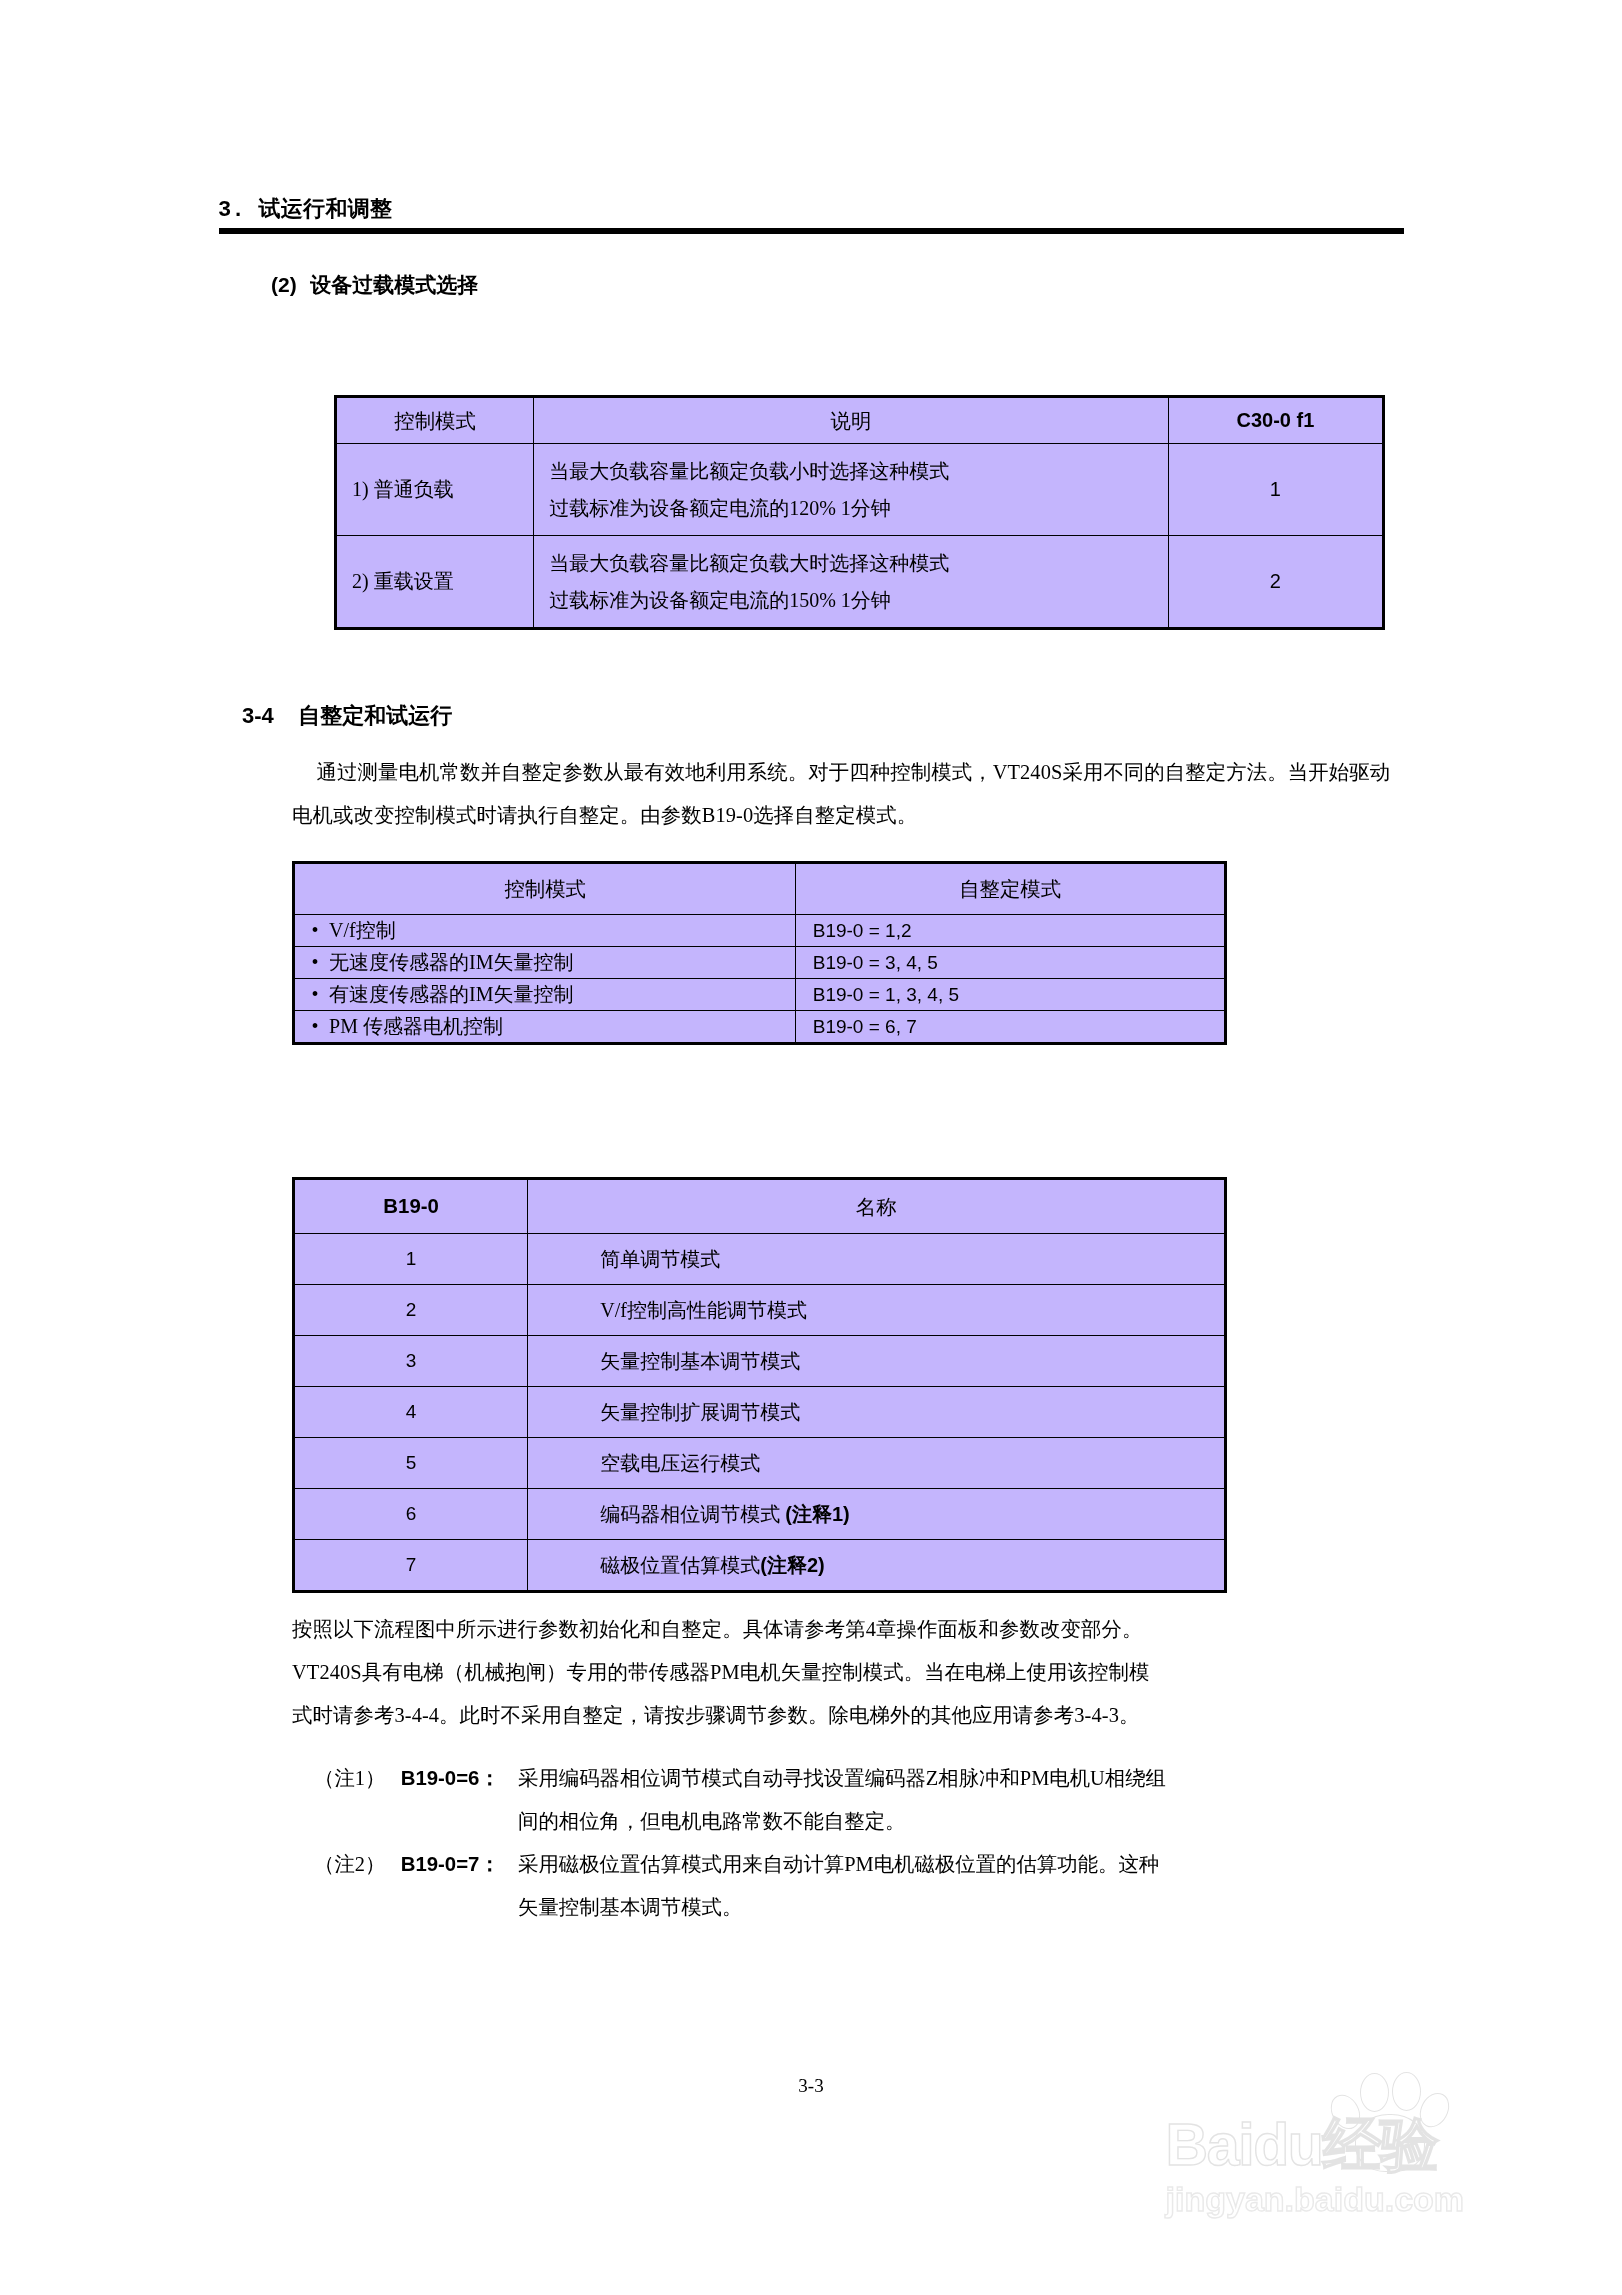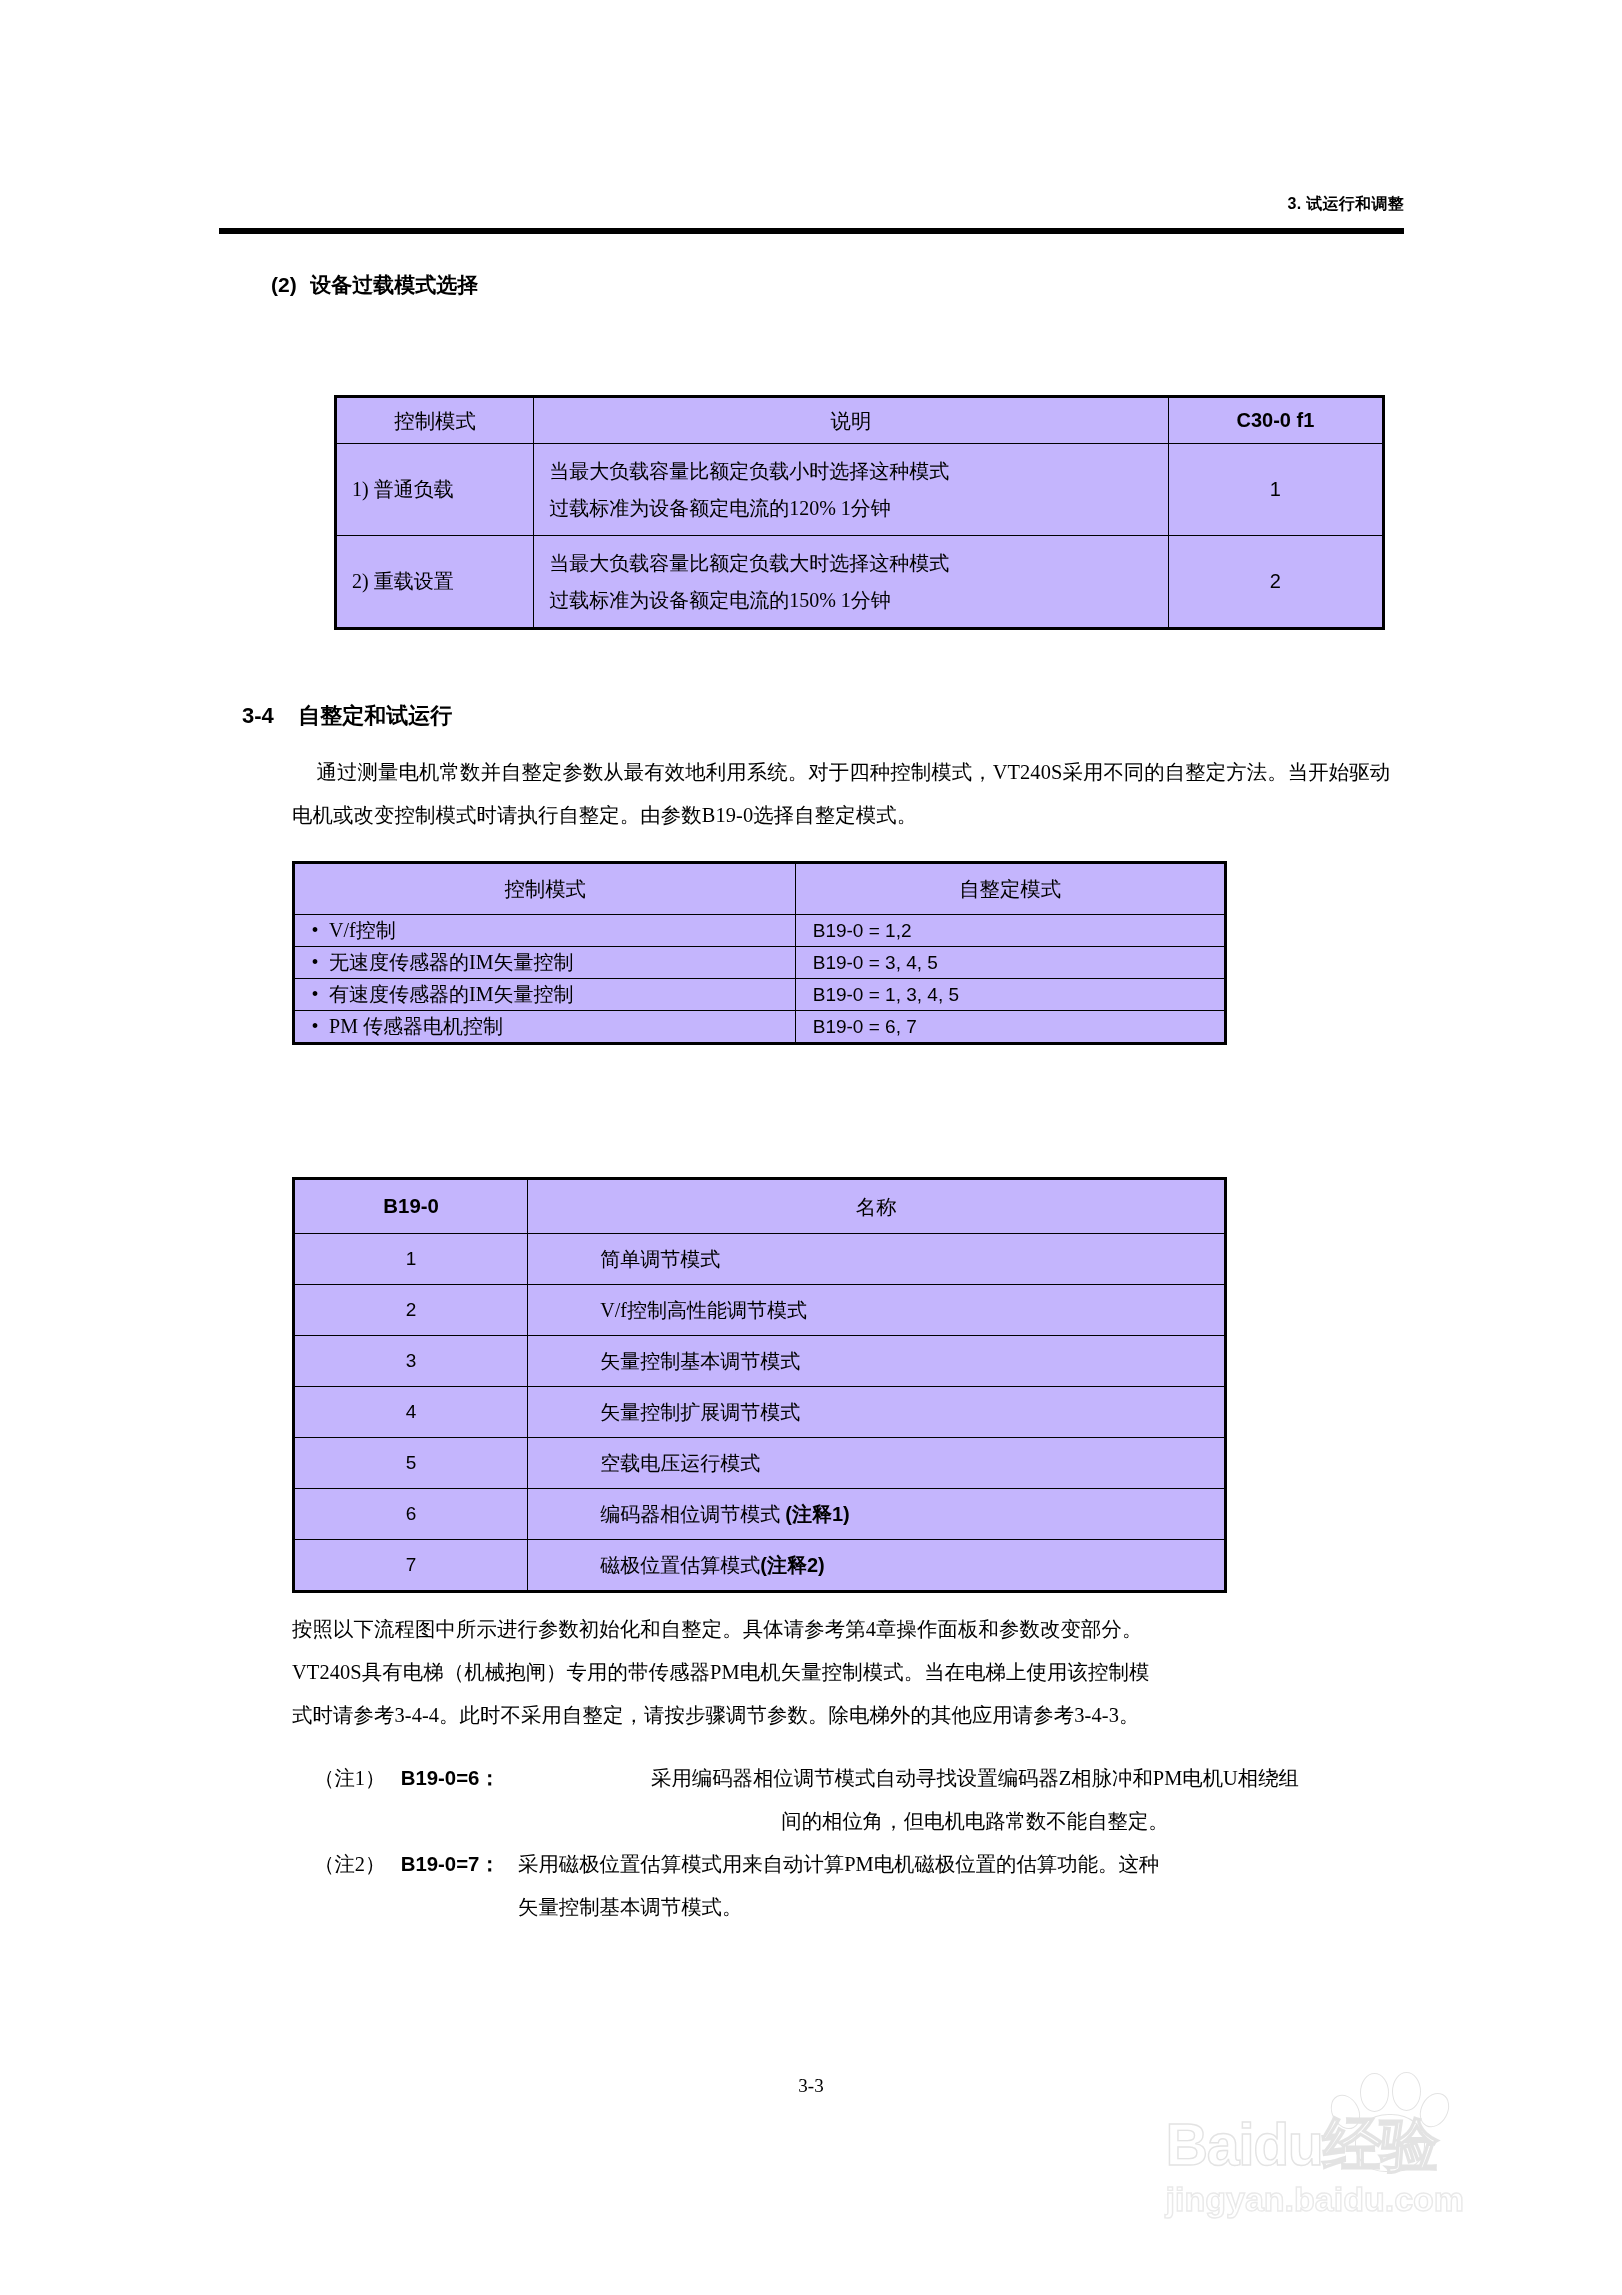--- a/index.html
+++ b/index.html
@@ -21,24 +21,24 @@
     inset: 0;
     background: #ffffff;
   }
 
   
   .running-head {
     position: absolute;
     left: 218px;
     top: 194px;
     width: 1186px;
-    text-align: right;
-    font-family: Liberation Sans, sans-serif;
-    font-weight: bold;
-    font-size: 16px;
+    text-align: left;
+    font-family: Liberation Mono, monospace;
+    font-weight: bold;
+    font-size: 22px;
     letter-spacing: 0.3px;
   }
   .head-rule {
     position: absolute;
     left: 219px;
     top: 228px;
     width: 1185px;
     height: 6.1px;
     background: #000000;
   }
@@ -231,21 +231,21 @@
     white-space: nowrap;
   }
   .note .tag b {
     font-family: "Liberation Sans", "DejaVu Sans", sans-serif;
     font-weight: bold;
   }
   .note .body {
     display: block;
     margin-left: 204px;
   }
-  #note-1 { left: 314px; top: 1757px; text-align: center; }
+  #note-1 { left: 314px; top: 1757px; }
   #note-2 { left: 314px; top: 1843px; }
 
   
   .folio {
     position: absolute;
     left: 0;
     top: 2075px;
     width: 1622px;
     text-align: center;
     font-size: 19px;

